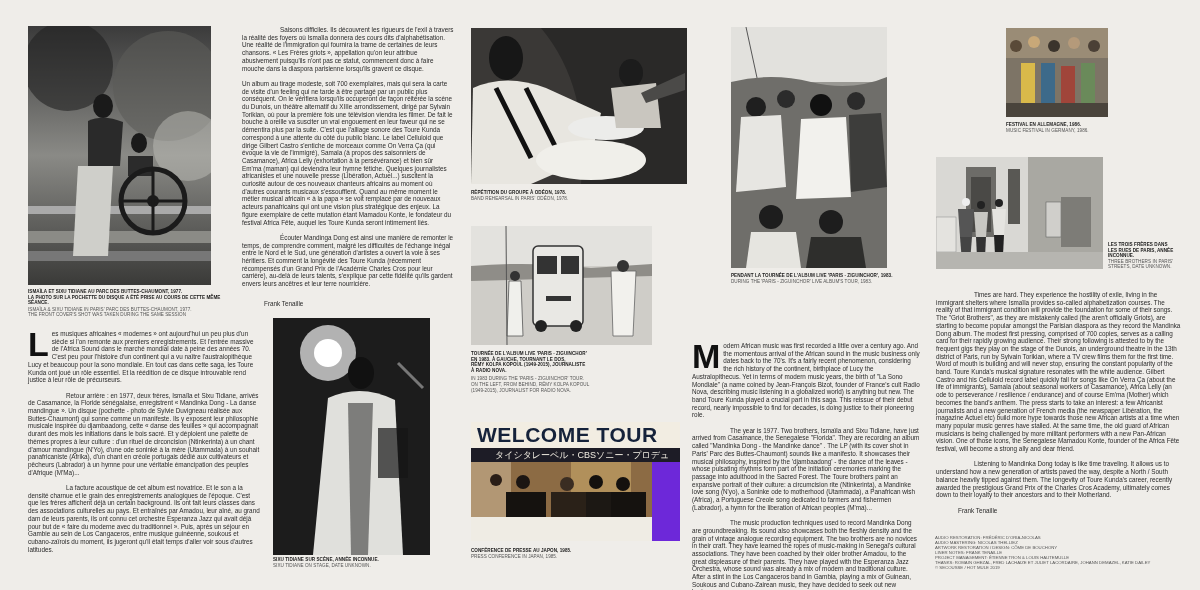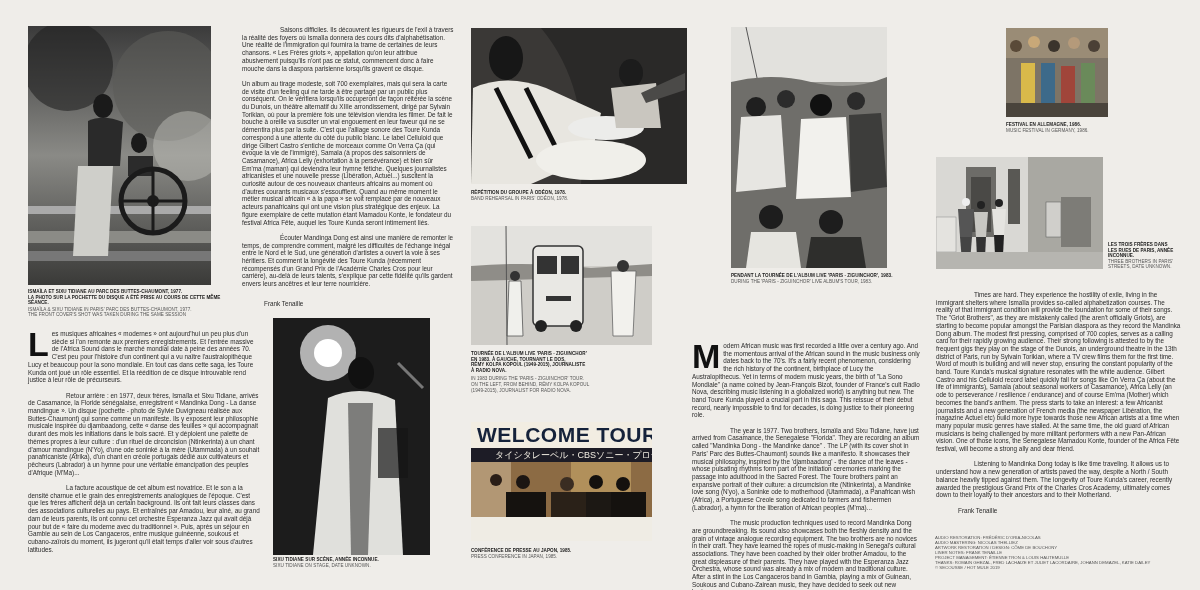--- a/index.html
+++ b/index.html
@@ -131,21 +131,21 @@
 <div class="cap" style="left:471px;top:351px;width:190px;">
   <span class="fr">TOURNÉE DE L'ALBUM LIVE 'PARIS - ZIGUINCHOR'</span>
   <span class="fr">EN 1983. À GAUCHE, TOURNANT LE DOS,</span>
   <span class="fr">RÉMY KOLPA KOPOUL (1949-2015), JOURNALISTE</span>
   <span class="fr">À RADIO NOVA.</span>
   <span class="en" style="margin-top:3px">IN 1983 DURING THE 'PARIS - ZIGUINCHOR' TOUR.</span>
   <span class="en" style="margin-top:0">ON THE LEFT, FROM BEHIND, RÉMY KOLPA KOPOUL</span>
   <span class="en" style="margin-top:0">(1949-2015), JOURNALIST FOR RADIO NOVA.</span>
 </div>
 
-<div class="photo" style="left:471px;top:422px;width:181px;height:119px;background:#6d28d9;">
+<div class="photo" style="left:471px;top:422px;width:209px;height:119px;background:#6d28d9;">
   <div class="welcome">WELCOME TOUR</div>
   <div class="jp">タイシタレーベル・CBSソニー・プロデュ</div>
   <svg class="abs" style="left:0;top:40px;" width="181" height="79" viewBox="0 0 181 79">
     <rect width="181" height="79" fill="#8c6b44"></rect>
     <rect x="0" y="0" width="40" height="79" fill="#d8c4a3" opacity=".5"></rect>
     <rect x="100" y="0" width="60" height="40" fill="#c9a86a" opacity=".6"></rect>
     <circle cx="25" cy="18" r="6" fill="#2a1e17"></circle>
     <circle cx="52" cy="20" r="7" fill="#1b1512"></circle>
     <circle cx="96" cy="22" r="7" fill="#3a2d22"></circle>
     <circle cx="125" cy="20" r="7" fill="#14110e"></circle>

